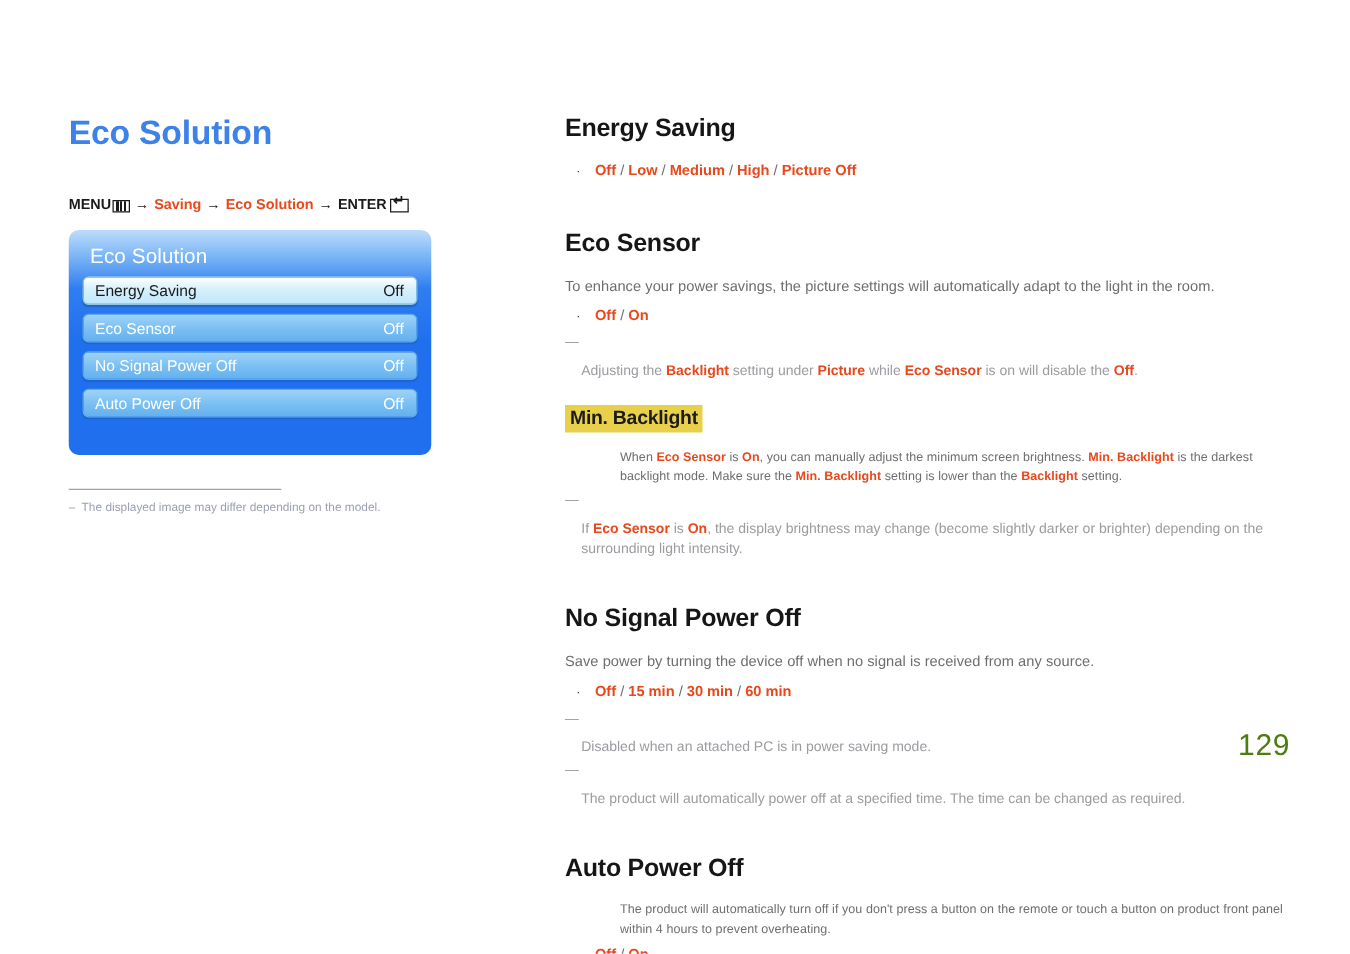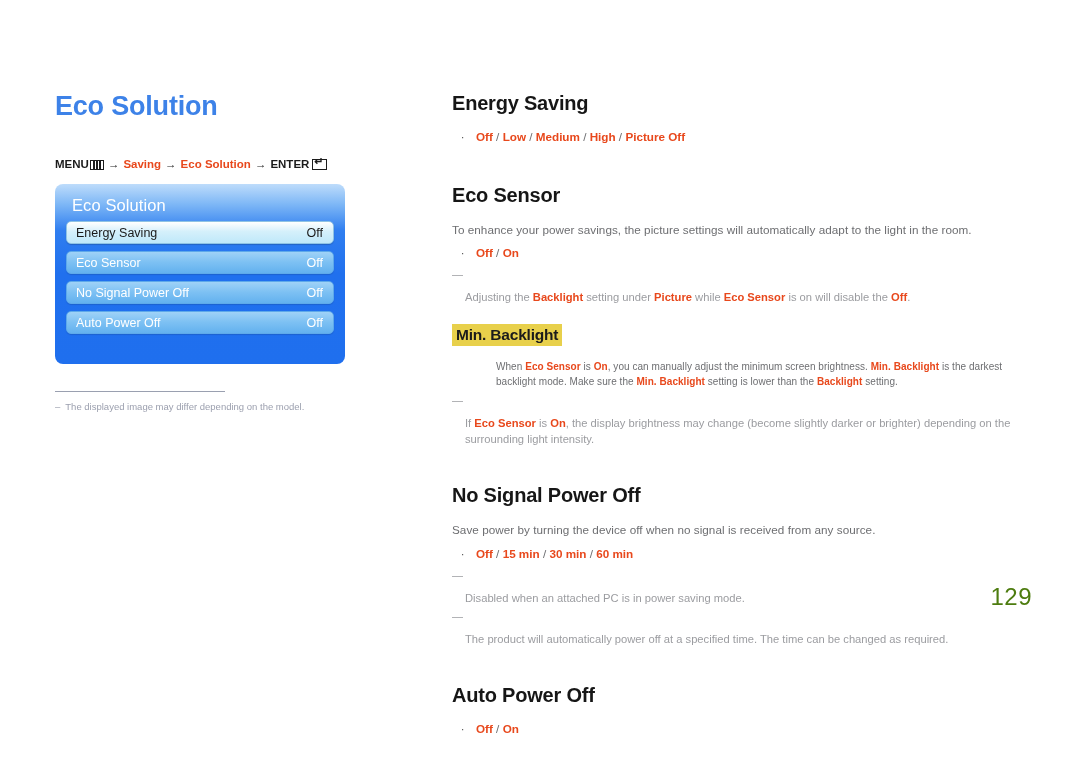--- a/index.html
+++ b/index.html
@@ -365,20 +365,21 @@
       <span class="ntext">Disabled when an attached PC is in power saving mode.</span>
     </div>
 
     <div class="note-line">
       <span class="ndash">—</span>
       <span class="ntext">The product will automatically power off at a specified time. The time can be changed as required.</span>
     </div>
 
     <h2 class="sec-head spaced">Auto Power Off</h2>
 
+    <div class="body-para">The product will automatically turn off if you don't press a button on the remote or touch a button on product front panel within 4 hours to prevent overheating.</div>
 
     <div class="bullet-line">
       <span class="bdot">·</span>
       <span class="btext"><span class="red">Off</span><span class="sep"> / </span><span class="red">On</span></span>
     </div>
 
   </div>
 
   <div class="page-number">129</div>
 

